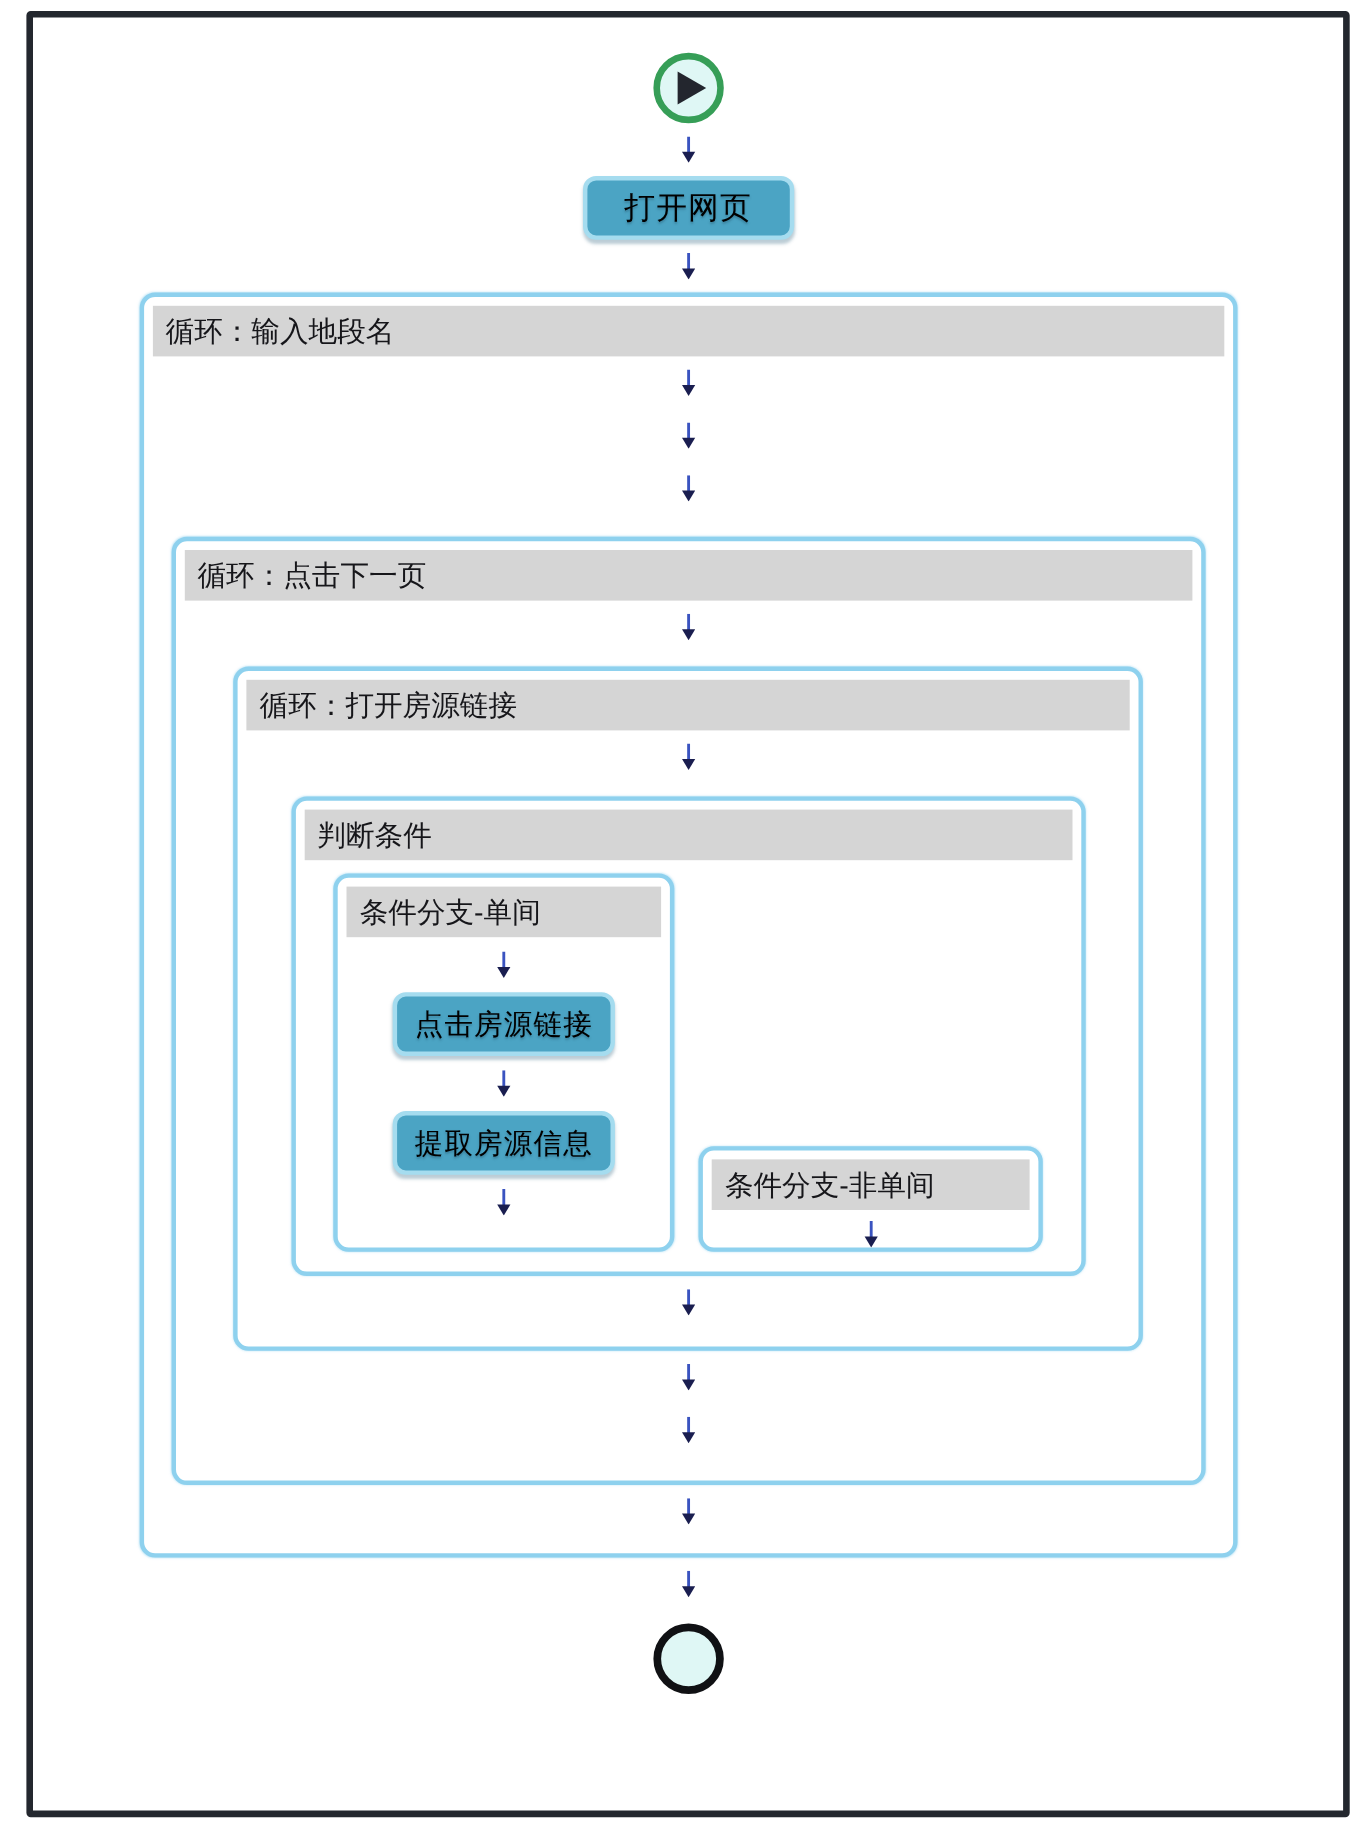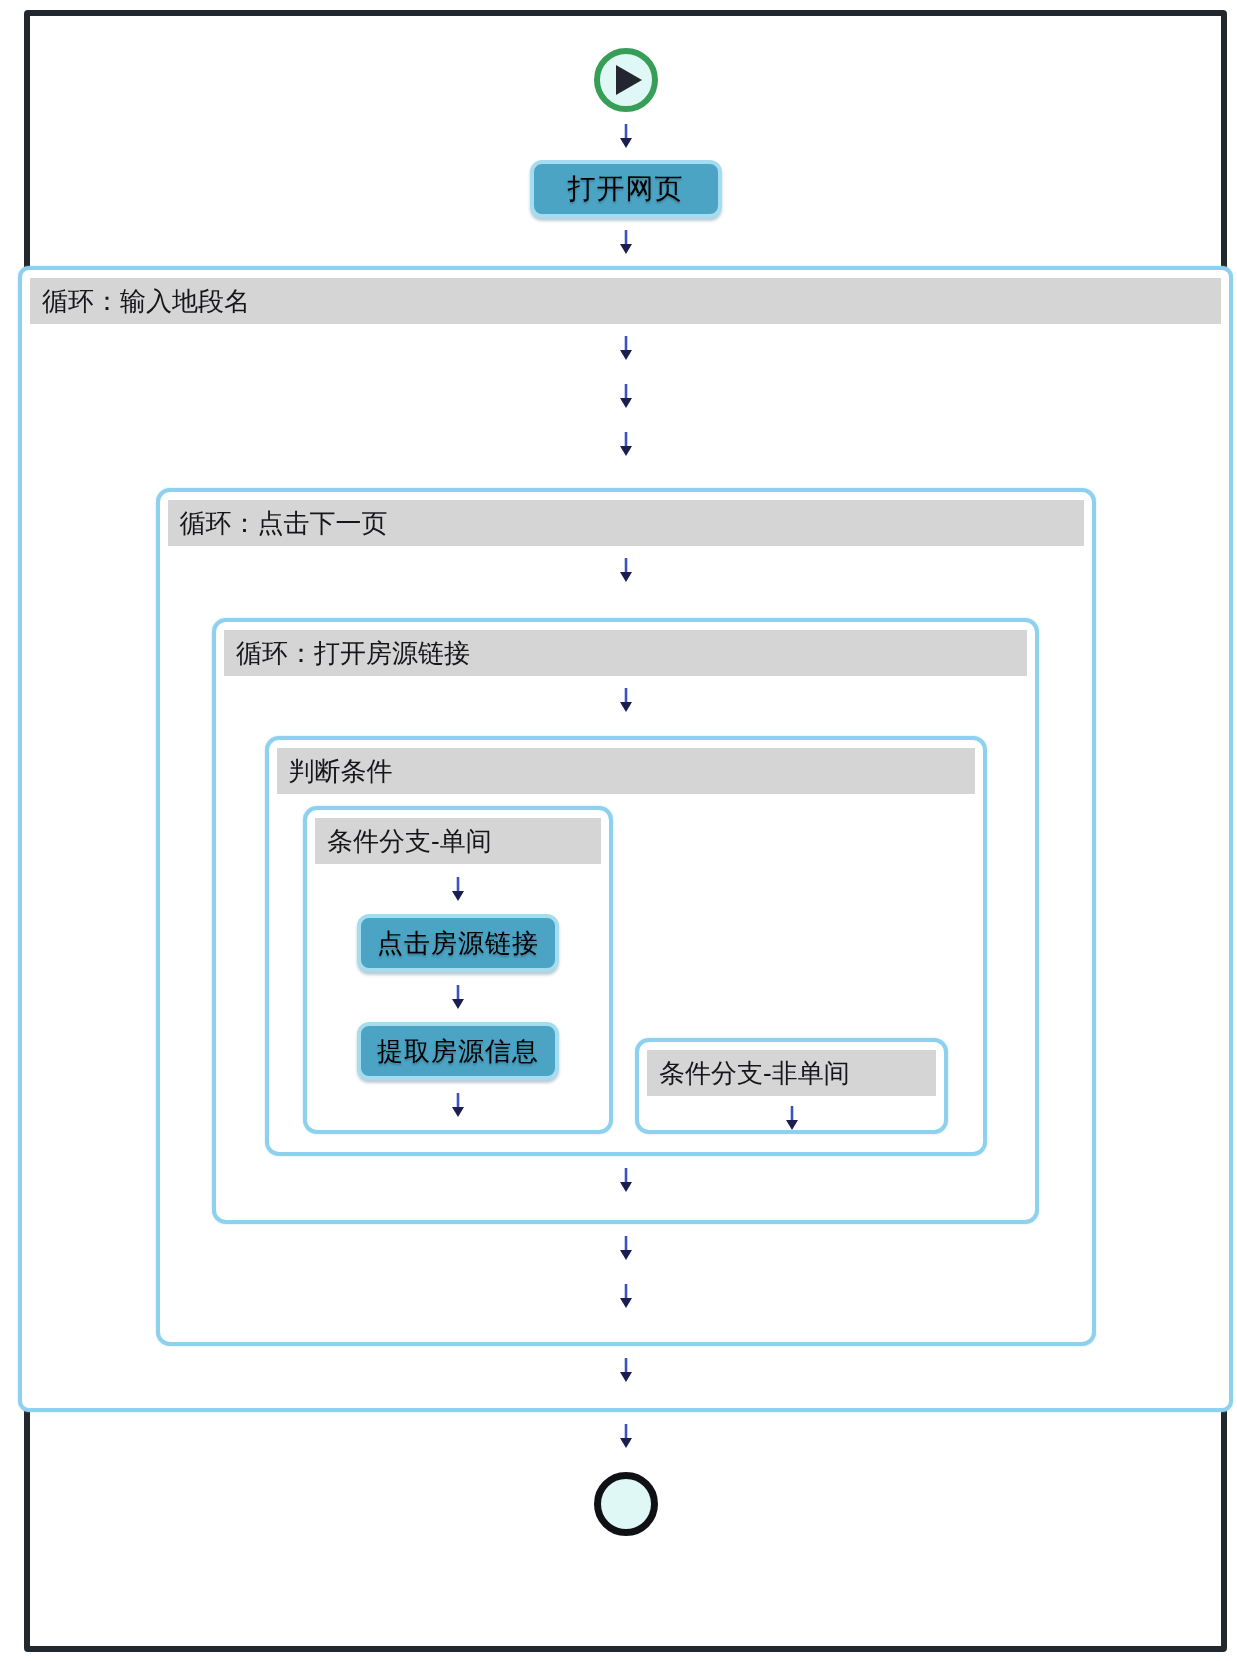--- a/index.html
+++ b/index.html
@@ -83,34 +83,34 @@
     height: 46px;
     background: #d5d5d5;
     color: #16161a;
     font-size: 26px;
     display: flex; align-items: center;
     padding-left: 12px;
     white-space: nowrap;
     overflow: hidden;
   }
 
-  .loop1 { width: 1215px; margin-top: 0; padding-bottom: 14px; border-radius: 11px; }
+  .loop1 { width: 998px; margin-top: 0; padding-bottom: 14px; }
   .loop2 { width: 940px;  margin-top: 20px; padding-bottom: 22px; }
-  .loop3 { width: 827px;  margin-top: 24px; padding-bottom: 16px; }
+  .loop3 { width: 827px;  margin-top: 12px; padding-bottom: 16px; }
   .cond  { width: 722px;  margin-top: 12px; padding-bottom: 18px; }
 
   .branch-row {
     display: flex;
     align-items: flex-end;
     justify-content: center;
     gap: 22px;
     margin-top: 12px;
     align-self: stretch;
   }
-  .branch1 { width: 310px; padding-bottom: 0; justify-content: center; }
+  .branch1 { width: 310px; padding-bottom: 16px; justify-content: center; }
   .branch2 { width: 313px; }
   .branch1 .step-btn { font-size: 26px; padding: 0 16px; font-family: Liberation Serif, serif; }
   .branch1 .arrow { margin: 13px 0; }
   .branch2 .arrow { margin-top: 10px; margin-bottom: 0; }
 
   .end-icon-wrap { margin-top: 12px; }
 </style>
 </head>
 <body>
 

